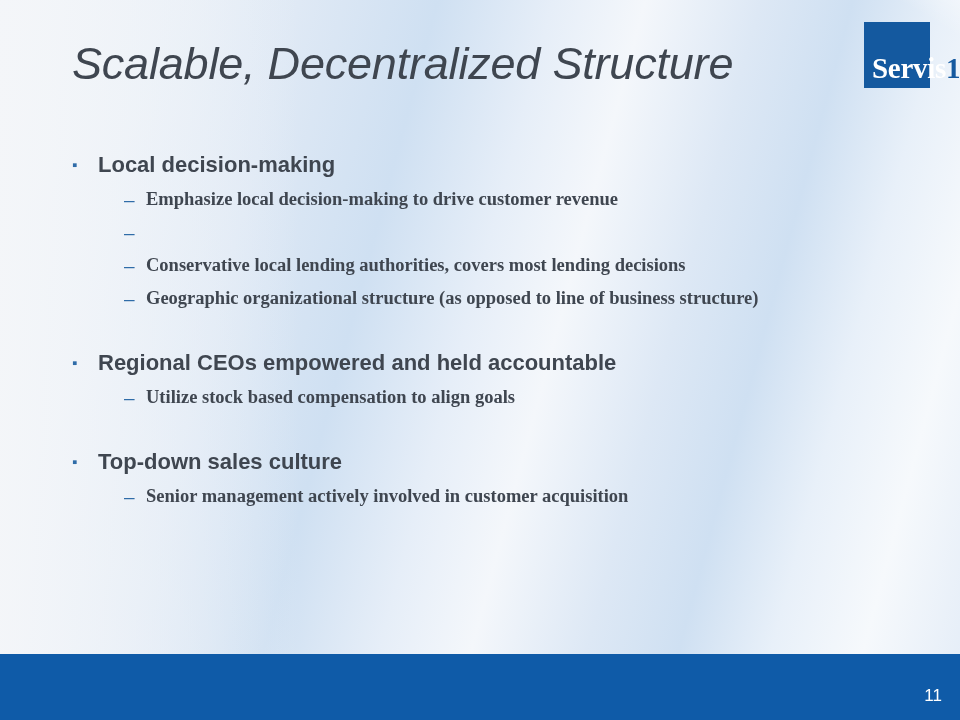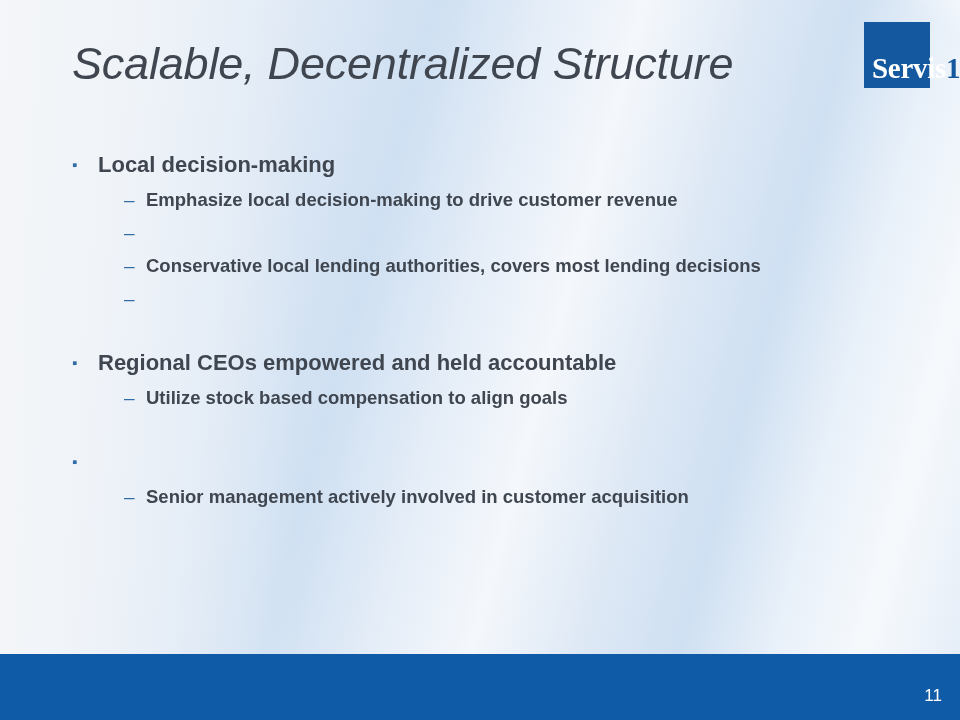--- a/index.html
+++ b/index.html
@@ -179,20 +179,21 @@
     line-height: 27px;
     width: 22px;
     flex: 0 0 22px;
   }
   .lvl2 .text {
     font-size: 18.5px;
     font-weight: bold;
     color: #3f4650;
     line-height: 27px;
     max-width: 720px;
+    font-family: Liberation Serif, serif;
   }
 
   .gap-block { height: 34px; }
 </style>
 </head>
 <body>
 
 <div class="slide">
 
   <div class="bg-base"></div>
@@ -224,37 +225,39 @@
     </div>
     <div class="lvl2">
       <span class="marker">–</span>
     </div>
     <div class="lvl2">
       <span class="marker">–</span>
       <span class="text">Conservative local lending authorities, covers most lending decisions</span>
     </div>
     <div class="lvl2">
       <span class="marker">–</span>
+      <span class="text">Geographic organizational structure (as opposed to line of business structure)</span>
     </div>
 
     <div class="gap-block"></div>
 
     <div class="lvl1">
       <span class="marker">▪</span>
       <span class="text">Regional CEOs empowered and held accountable</span>
     </div>
     <div class="lvl2">
       <span class="marker">–</span>
       <span class="text">Utilize stock based compensation to align goals</span>
     </div>
 
     <div class="gap-block"></div>
 
     <div class="lvl1">
       <span class="marker">▪</span>
+      <span class="text">Top-down sales culture</span>
     </div>
     <div class="lvl2">
       <span class="marker">–</span>
       <span class="text">Senior management actively involved in customer acquisition</span>
     </div>
 
   </div>
 
   <div class="footer-band"></div>
   <div class="slide-number">11</div>

